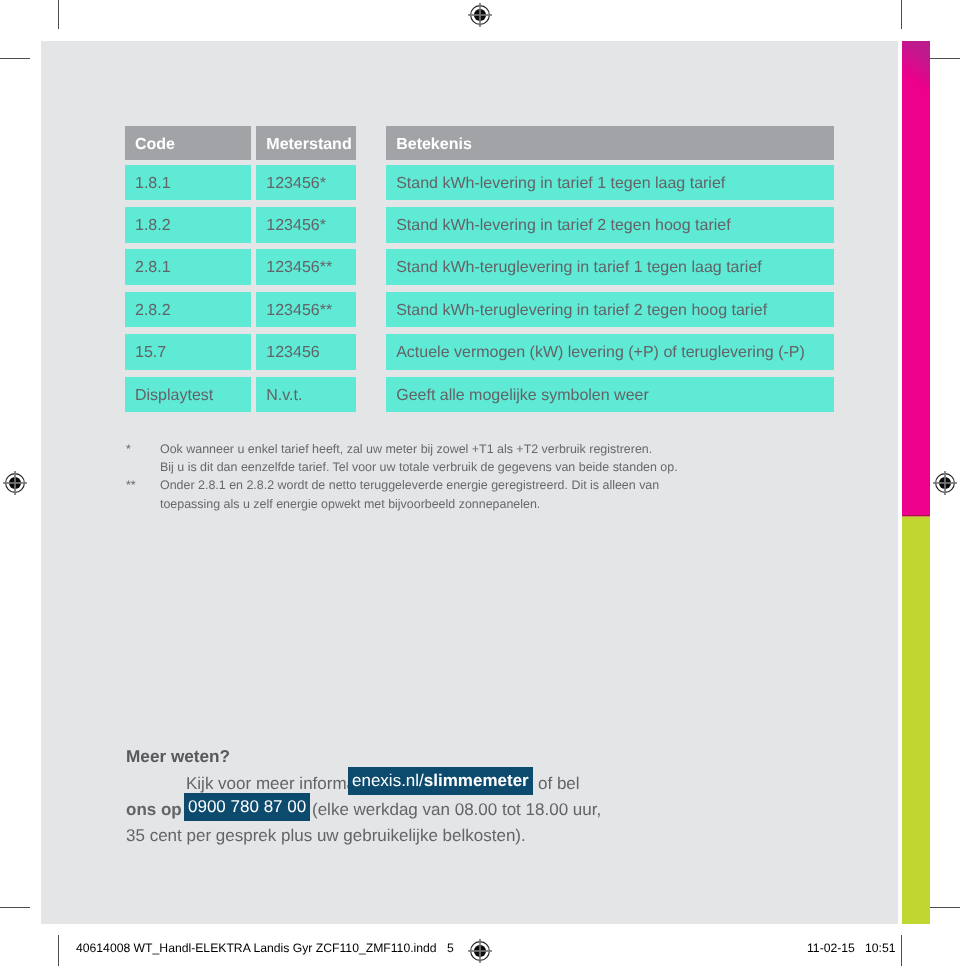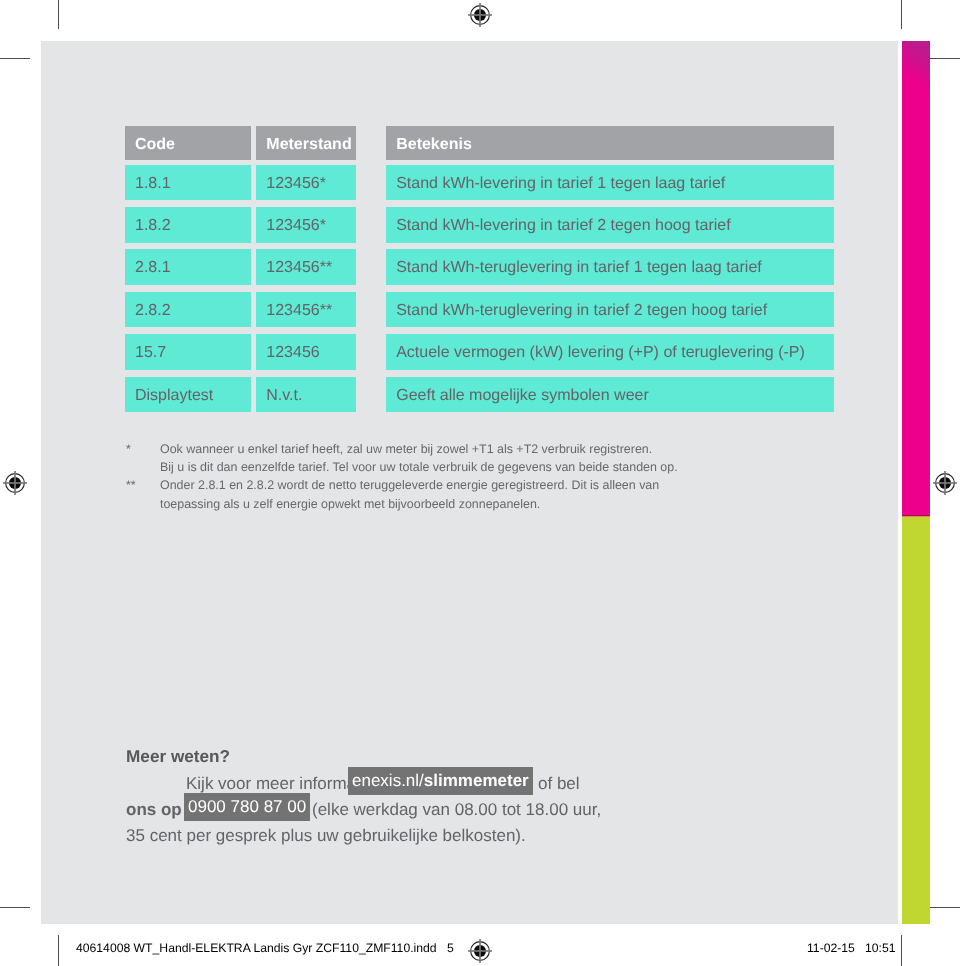--- a/index.html
+++ b/index.html
@@ -42,21 +42,21 @@
   .notes{position:absolute;left:126px;top:440px;width:640px;color:#68696d;font-size:12.45px;}
   .note{position:relative;}
   .note .mk{position:absolute;left:0;top:0;width:17px;line-height:18.2px;}
   .note .ln{margin-left:34px;line-height:18.2px;}
 
   
   .more{position:absolute;left:126px;top:745px;width:520px;height:110px;color:#636468;}
   .mi-h{position:absolute;left:0;top:1px;font-size:17.2px;font-weight:bold;line-height:20px;color:#58595b;white-space:nowrap;}
   .mi-l{position:absolute;left:0;height:26px;font-size:17px;line-height:26px;white-space:nowrap;}
   .mi-l .seg{position:absolute;top:0;white-space:pre;}
-  .hl{position:absolute;top:-4px;height:28px;line-height:28px;background:#737373;color:#ffffff;padding:0 4px;white-space:pre;}
+  .hl{position:absolute;top:-4px;height:28px;line-height:28px;background:#0c4a6e;color:#ffffff;padding:0 4px;white-space:pre;}
   .hl b{font-weight:bold;}
 
   
   .foot{position:absolute;left:0;top:0;width:852px;height:966px;border-radius:30px;}
   .foot .txt{position:absolute;color:#000000;font-size:12.2px;line-height:14px;font-family:"Liberation Sans",sans-serif;white-space:pre;}
 </style>
 </head>
 <body>
 
 <div id="root">

